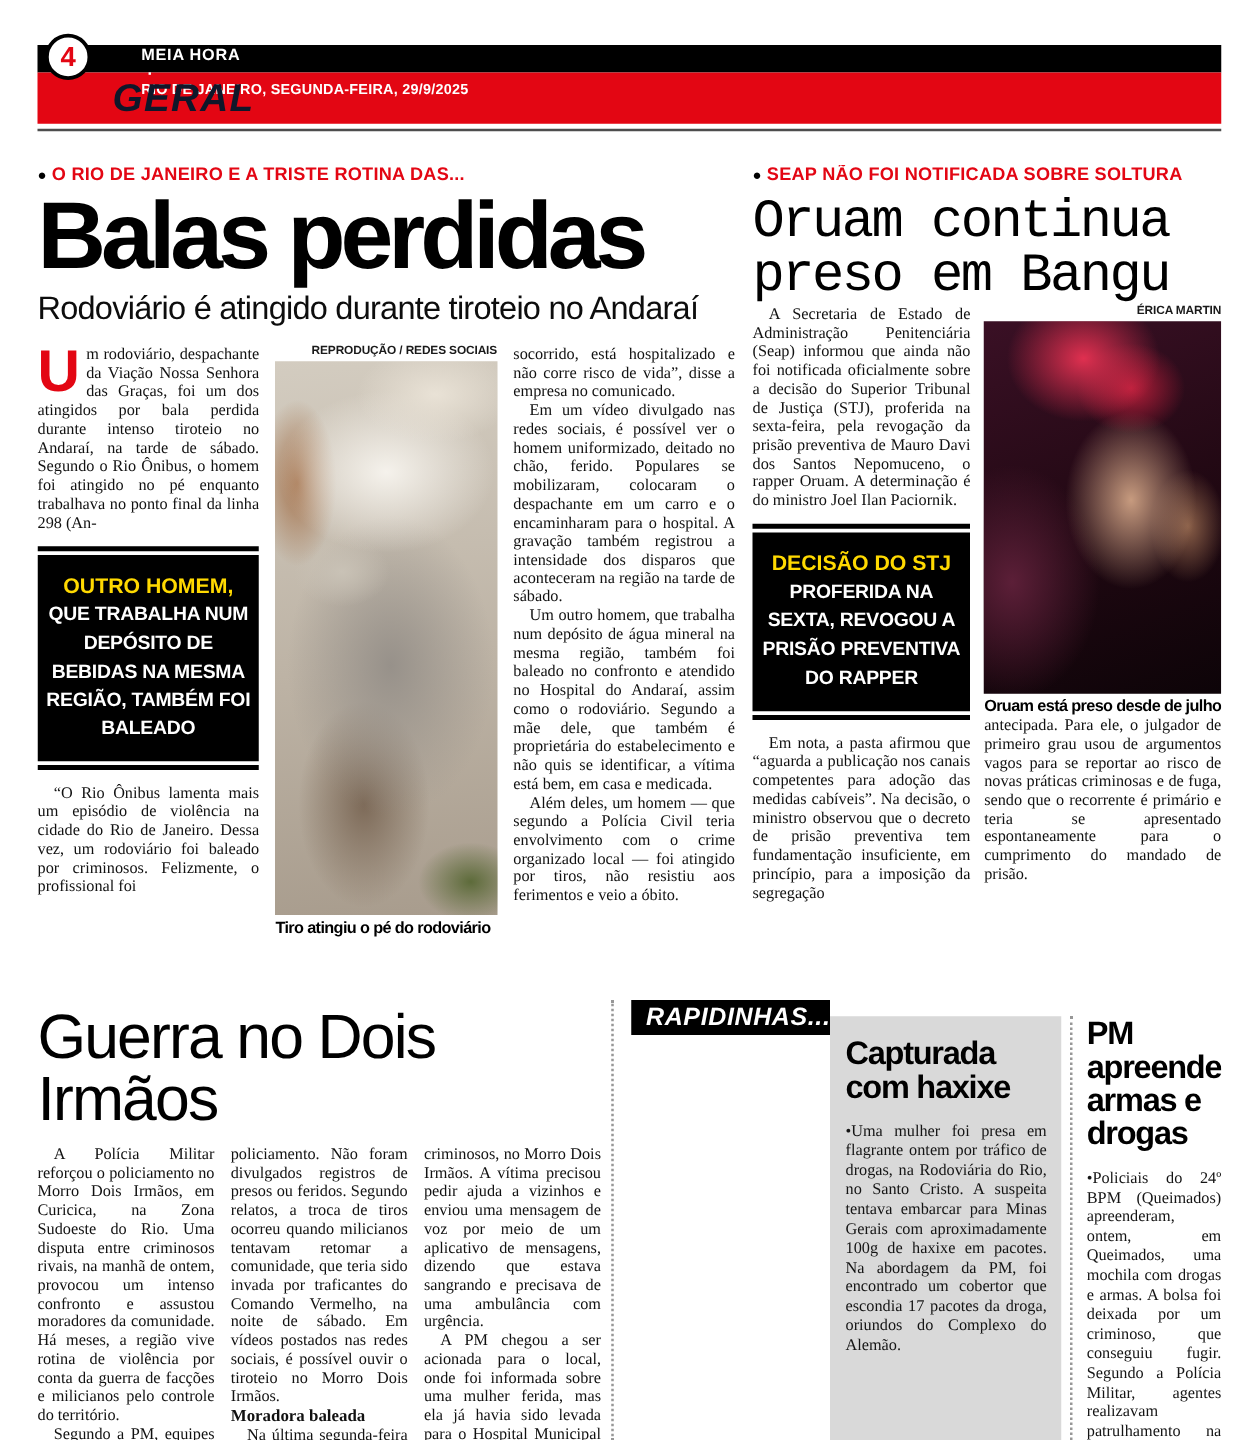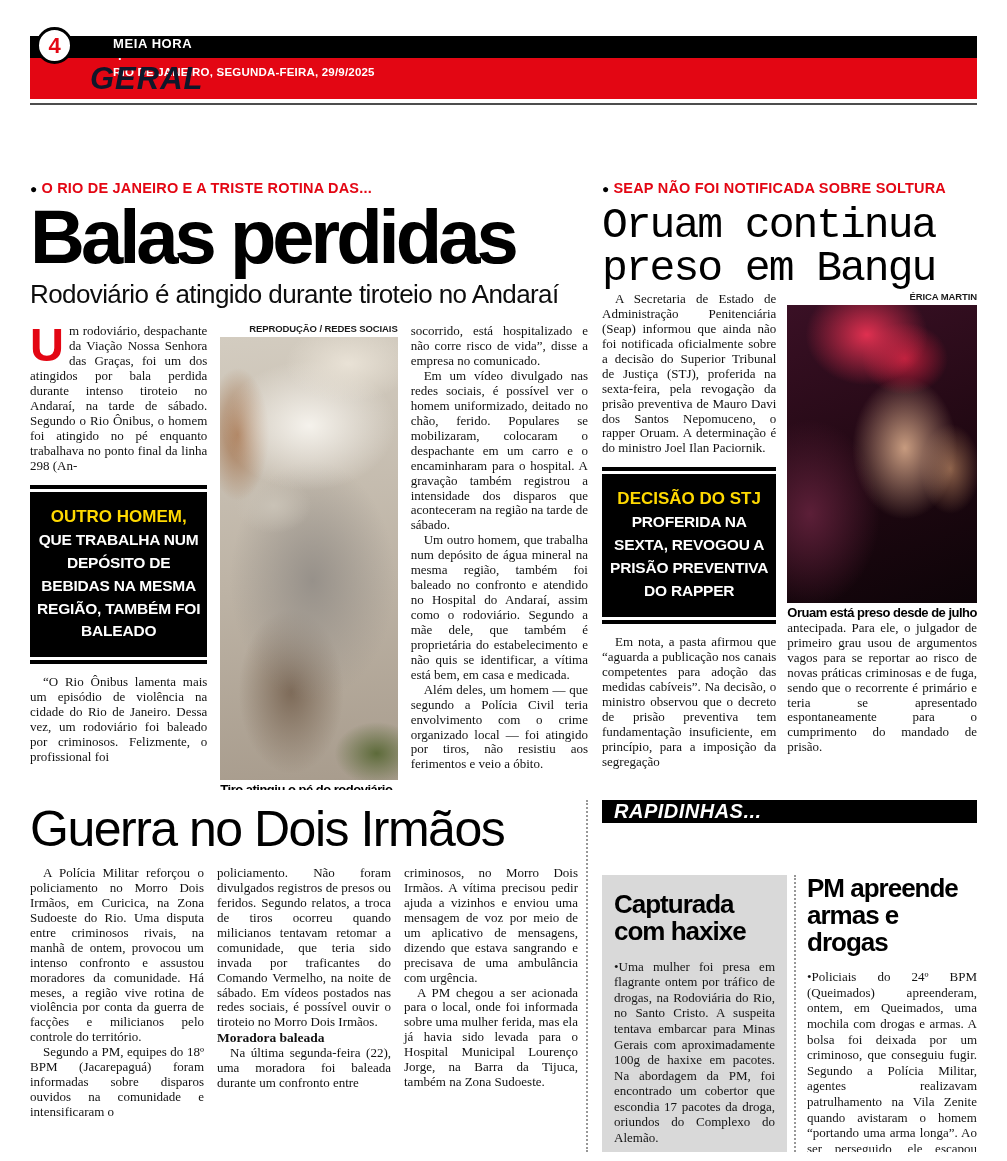--- a/index.html
+++ b/index.html
@@ -30,21 +30,21 @@
   .redbar { height:41px; background:#e30613; display:flex; align-items:center; padding-left:60px; }
   .geral {
     color:#0f172a; font-family:"Liberation Sans", sans-serif; font-style:italic;
     font-weight:900; font-size:31px; letter-spacing:1px;
   }
   .hdr-rule { height:2px; background:#4d4d4d; margin-top:4px; }
 
   
   .kicker {
     font-family:"Liberation Sans", sans-serif; font-weight:700; font-size:14.5px;
-    color:#e30613; letter-spacing:.2px; white-space:nowrap;margin-top:48px;
+    color:#e30613; letter-spacing:.2px; white-space:nowrap;
   }
   .kicker .dot { color:#000; font-size:12px; margin-right:4px; }
   .body-col { flex:1; text-align:justify; font-size:13px; line-height:1.15; color:#111; }
   .body-col p { margin:0; }
   .body-col p.ind { text-indent:13px; }
   .credit {
     font-family:"Liberation Sans", sans-serif; font-weight:700; font-size:9.5px;
     color:#1a1a1a; text-align:right; letter-spacing:-.1px; margin-bottom:2px;
   }
   .caption {
@@ -107,21 +107,21 @@
   .after-caption { margin-top:42px; }
 
   
   .row-bottom { display:flex; gap:14px; margin-top:10px; height:352px; overflow:hidden; }
   .art3 { width:558px; border-right:2px dotted #979797; padding-right:8px; }
   .h3-main {
     font-family:"Liberation Sans", sans-serif; font-weight:400; font-size:50px;
     line-height:1.0; letter-spacing:-1.5px; color:#000; margin:4px 0 12px;
   }
   .sub-bold { font-weight:700; font-size:13.5px; margin-top:11px; }
-  .rapidinhas { flex:1; display:flex; flex-direction:column;gap:39px; }
+  .rapidinhas { flex:1; display:flex; flex-direction:row; }
   .rapbar {
     background:#000; color:#fff; height:28px; display:flex; align-items:center;
     padding-left:12px; font-family:"Liberation Sans", sans-serif; font-style:italic;
     font-weight:800; font-size:20px; letter-spacing:.5px;
   }
   .rap-cols { display:flex; flex:1; margin-top:13px; }
   .rap-item { text-align:justify; font-size:13px; line-height:1.2; }
   .rap1 { width:185px; background:#d9d9d9; padding:16px 12px; }
   .rap2 { flex:1; margin-left:7px; padding-left:11px; border-left:2px dotted #979797; }
   .rap-h {

